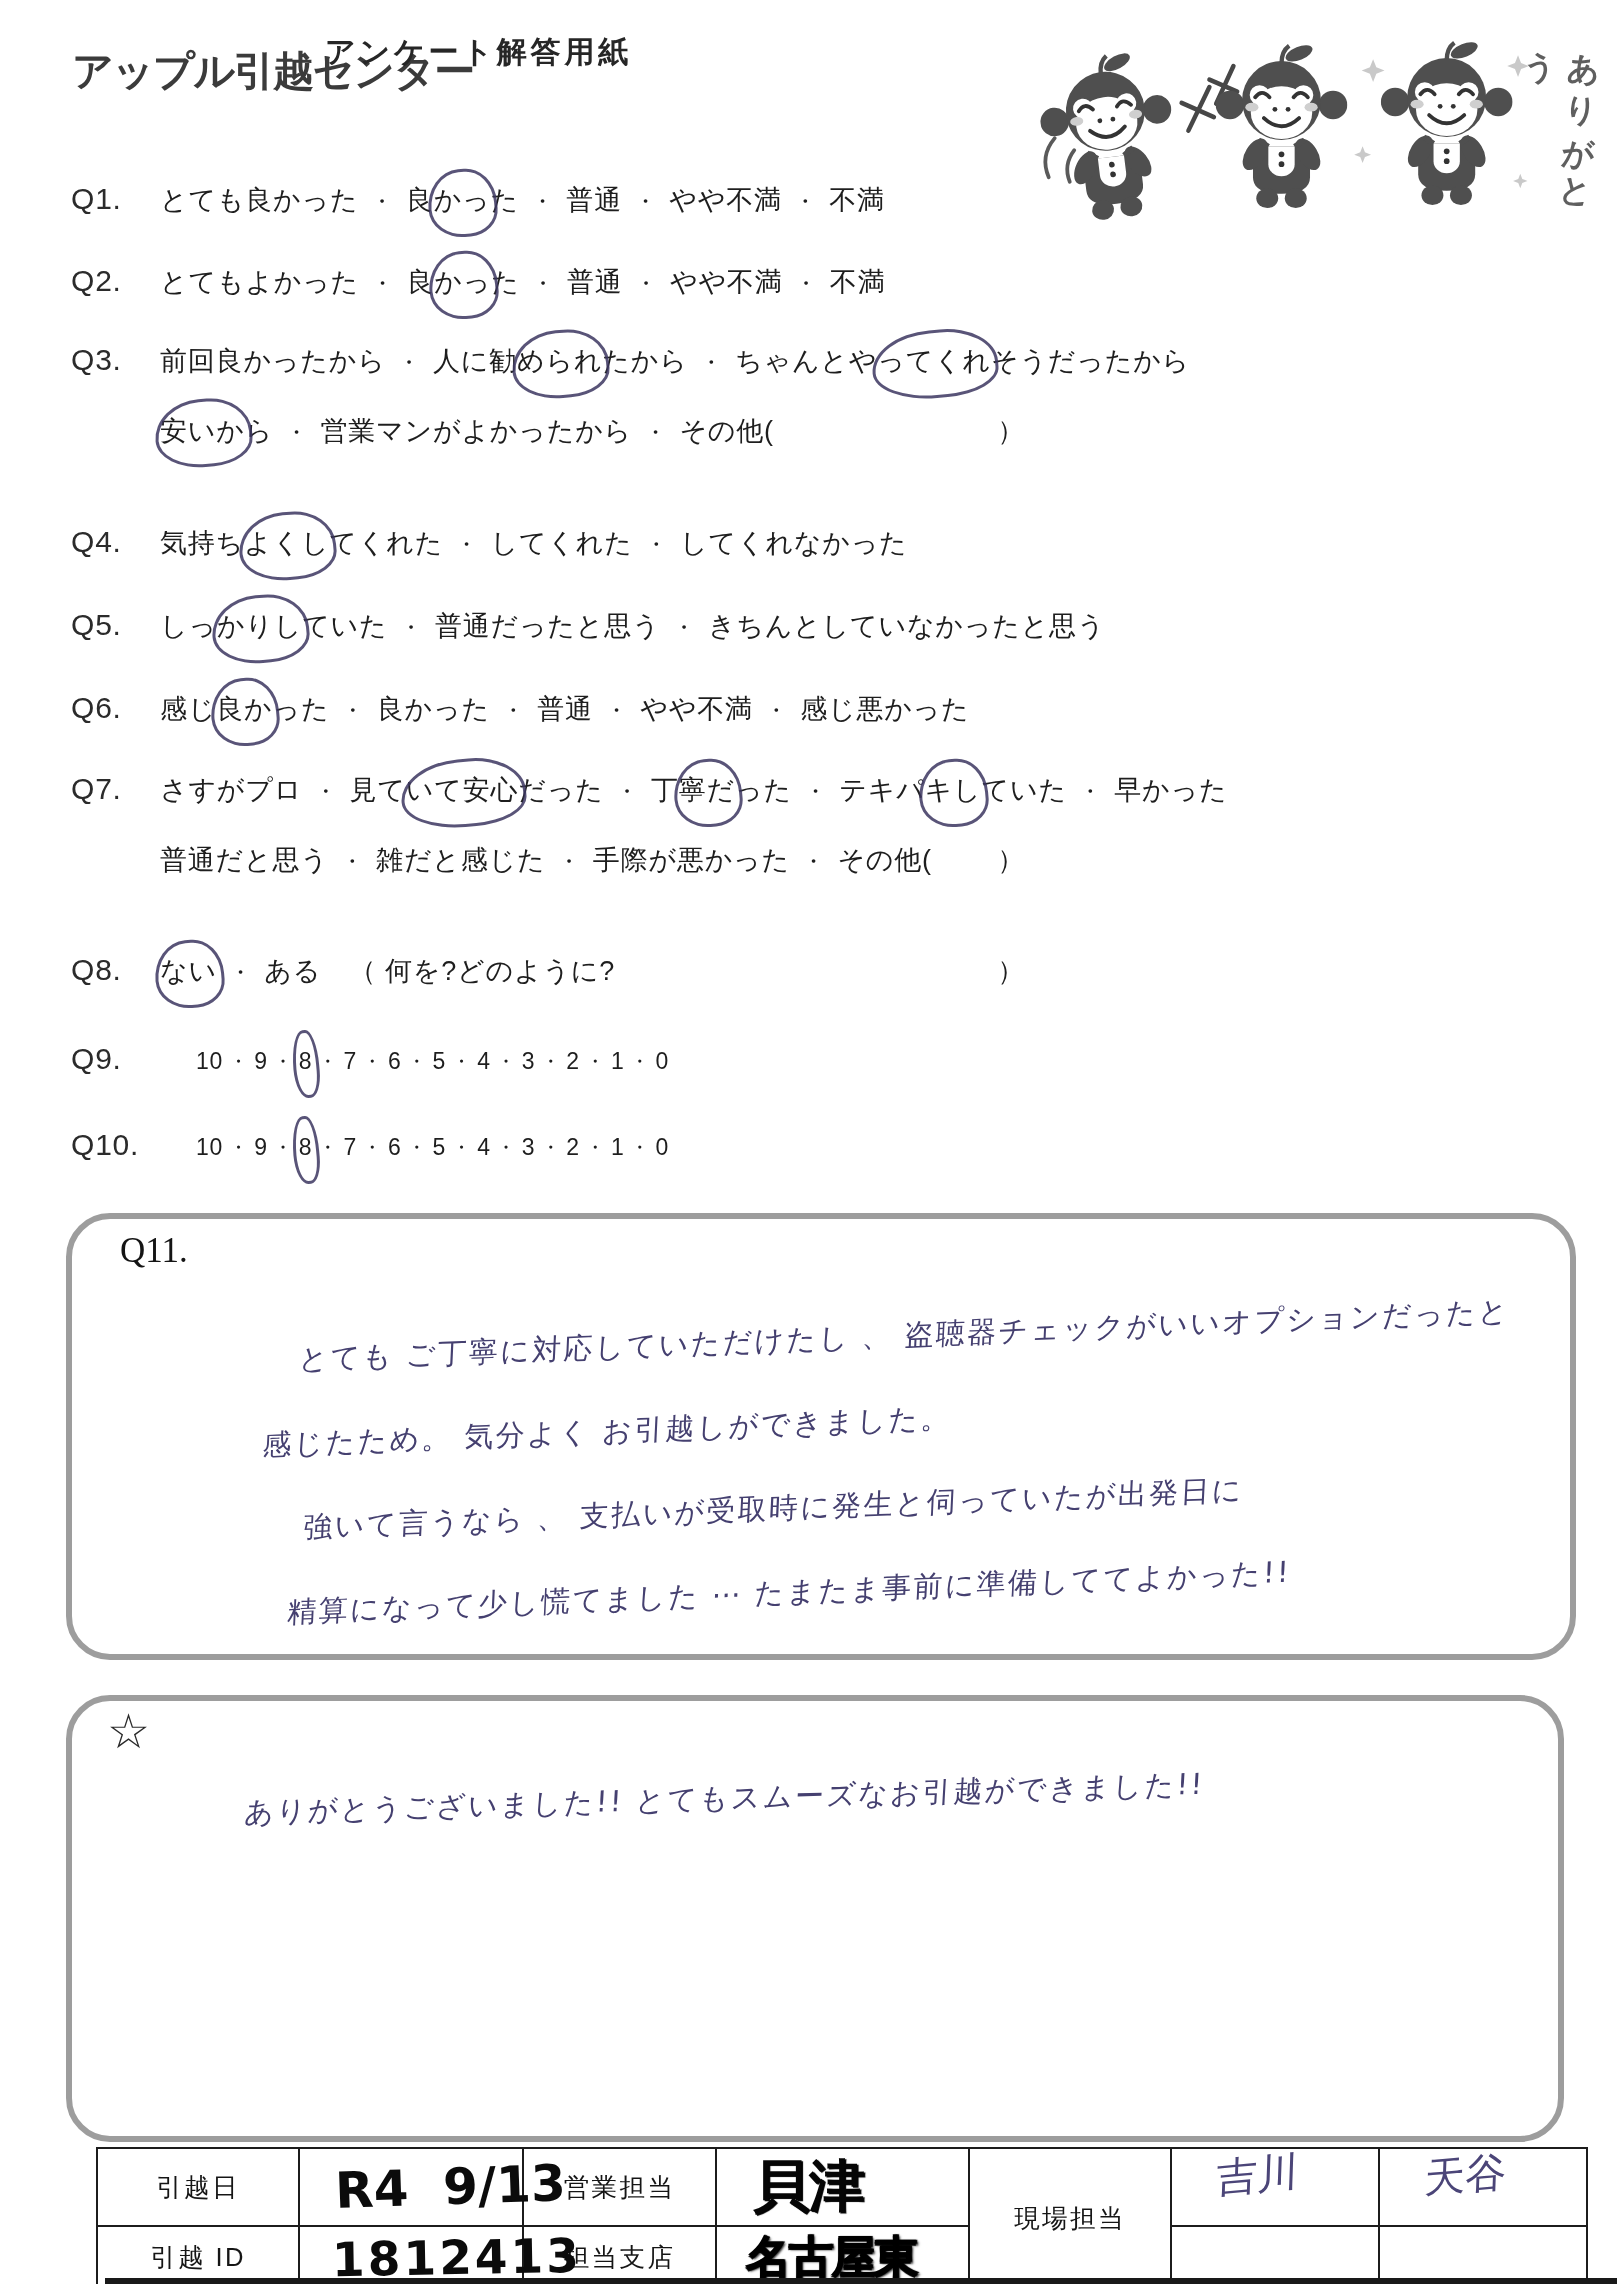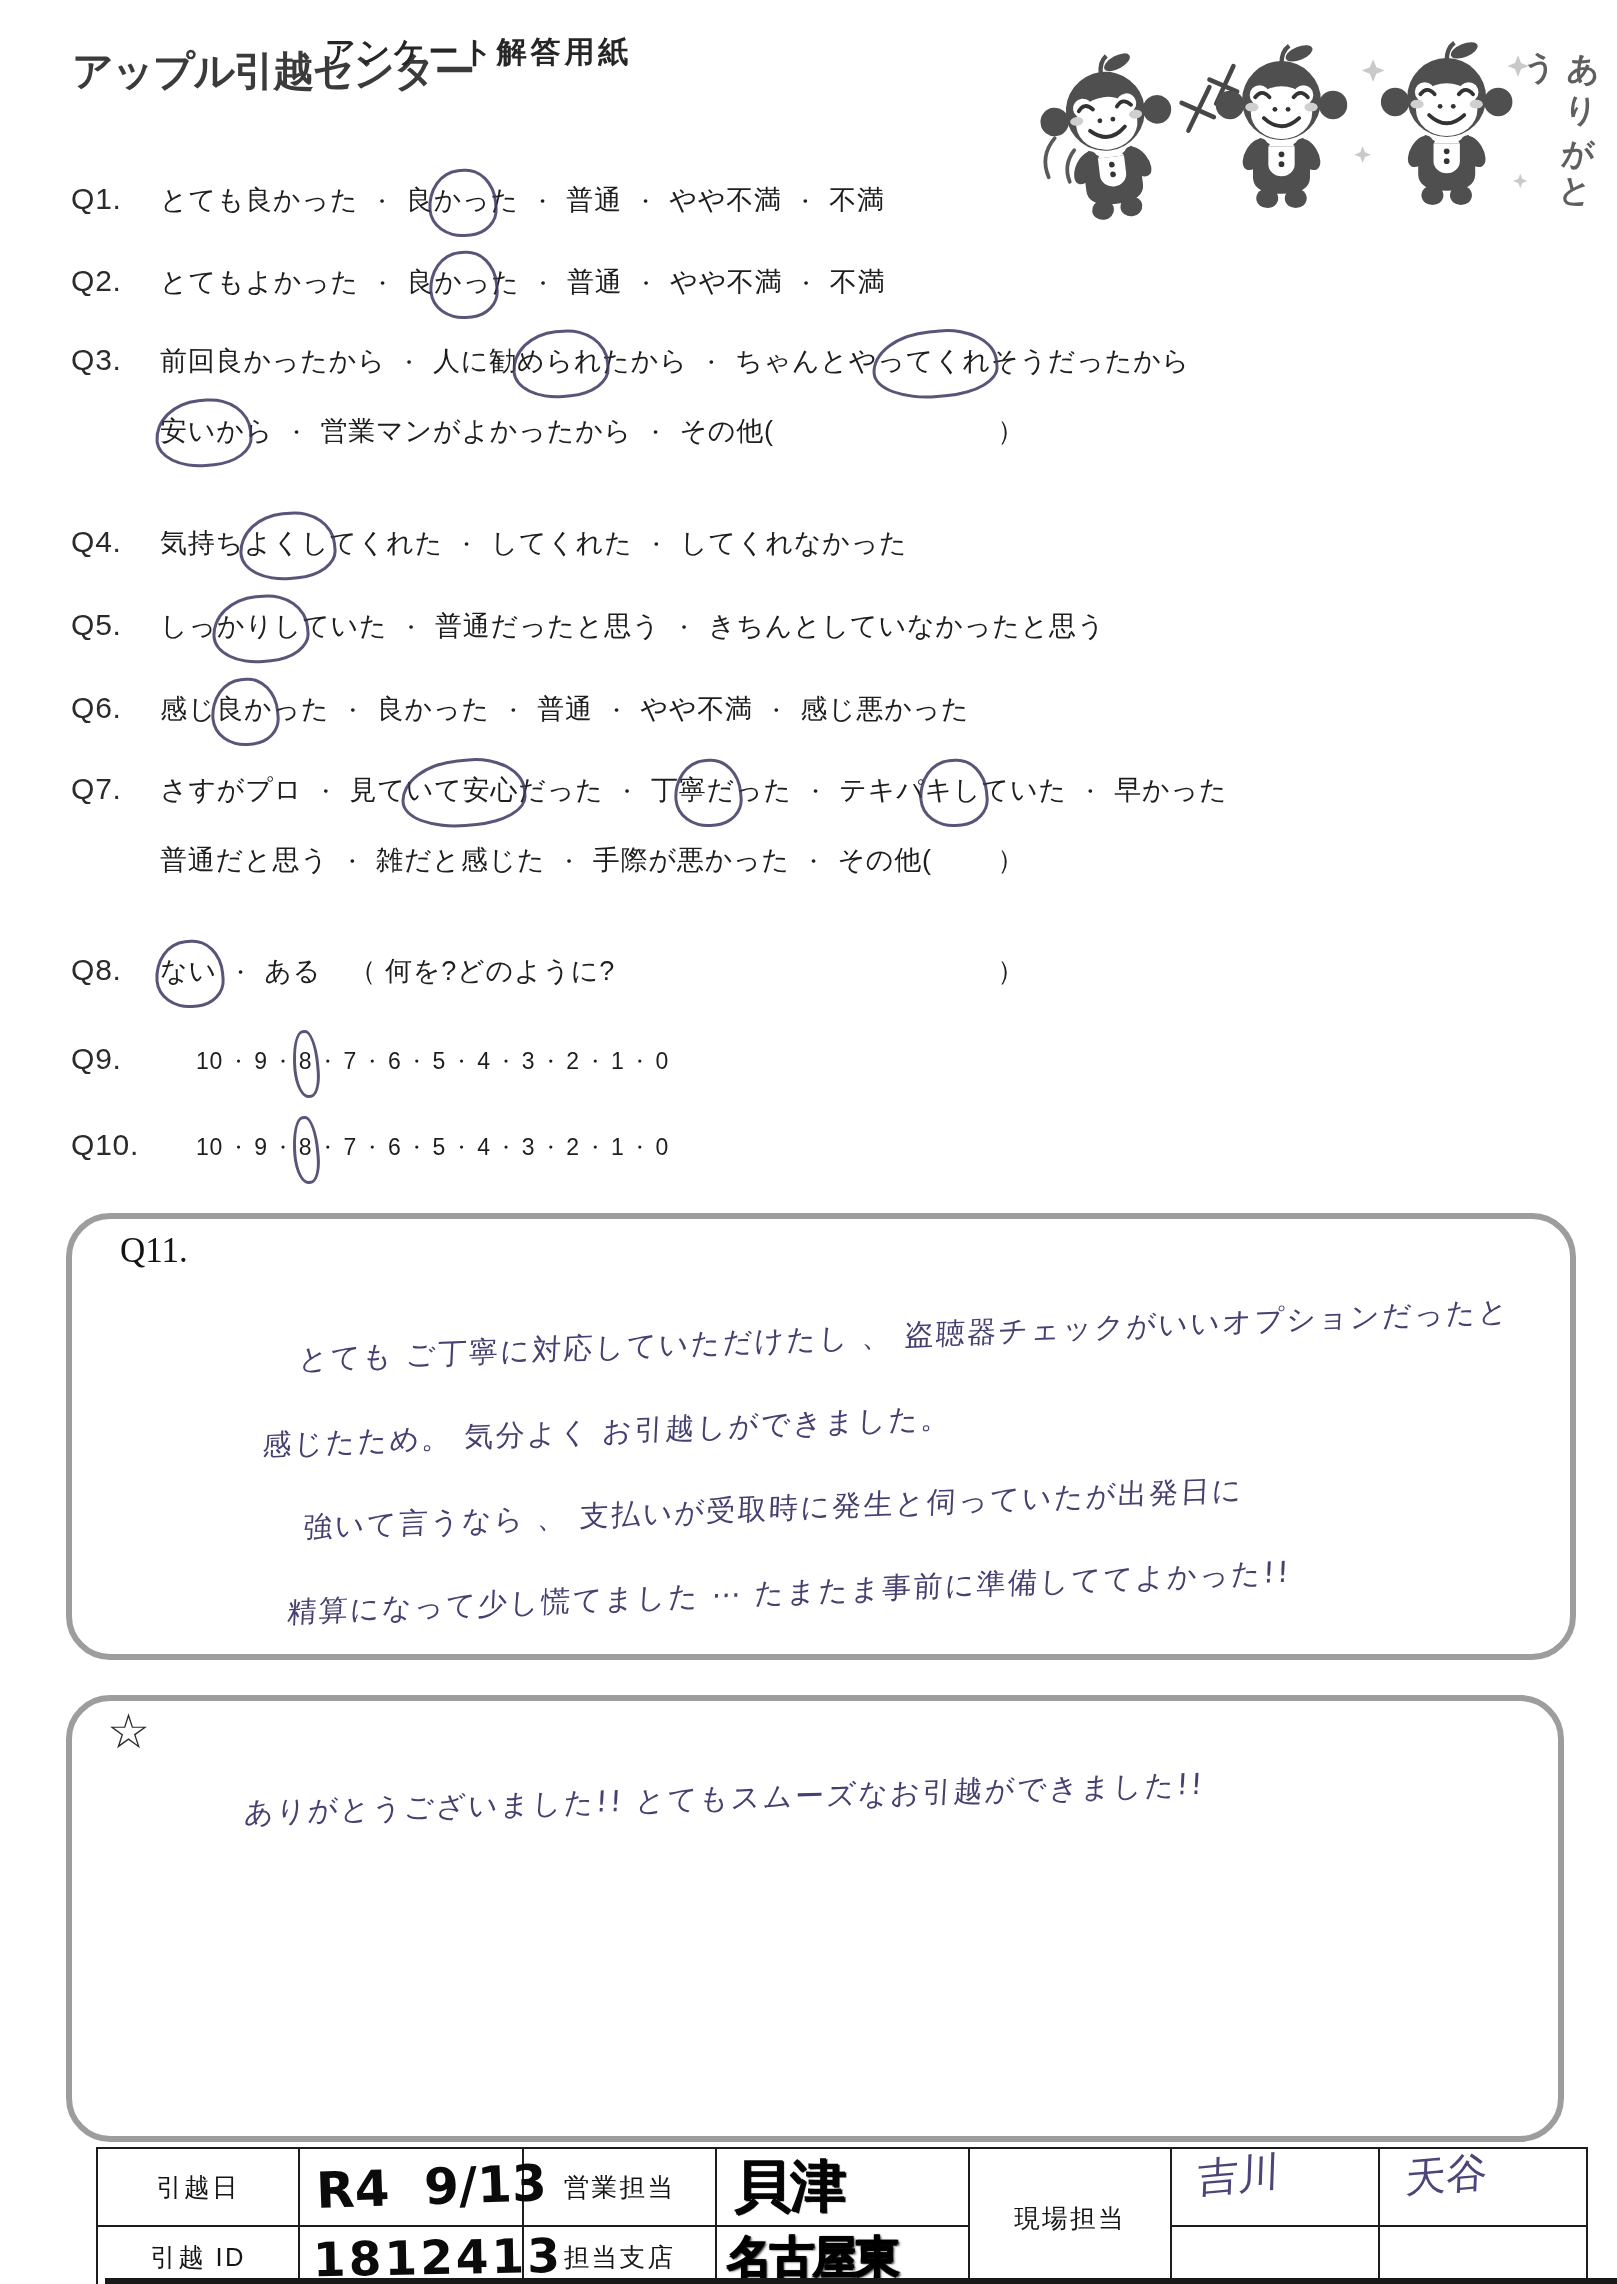--- a/index.html
+++ b/index.html
@@ -66,21 +66,21 @@
   .q11-lines div:nth-child(1){margin-left:32px;}
   .q11-lines div:nth-child(2){margin-left:0px;}
   .q11-lines div:nth-child(3){margin-left:45px;}
   .q11-lines div:nth-child(4){margin-left:33px;}
   .star-line{position:absolute;left:172px;top:78px;font-size:29px;letter-spacing:2.3px;
              white-space:nowrap;transform:rotate(-1.7deg) skewX(-5deg);}
 
   
   .ftable{position:absolute;left:96px;top:2147px;width:1489px;height:119px;
           border-collapse:collapse;table-layout:fixed;}
-  .ftable td{border:2.3px solid #1c1c1c;overflow:visible;padding:0 5px;}
+  .ftable td{border:2.3px solid #1c1c1c;overflow:visible;padding:0 24px;}
   .ftable td.lbl{font-size:25.6px;text-align:center;color:#151515;letter-spacing:2.3px;}
   .ftable tr{height:59px;}
   .hv{display:inline-block;font-family:"DejaVu Sans",sans-serif;}
   .hv-date{font-size:50px;font-weight:700;color:#0b0b0b;transform:rotate(-2deg);margin-left:10.5px;white-space:pre;}
   .hv-id{font-size:47px;font-weight:700;color:#0b0b0b;transform:rotate(-1deg);margin-left:7.5px;letter-spacing:3px;}
   .hv-sales{font-size:56px;font-weight:800;color:#050505;text-shadow:1.5px 0.8px 0.8px #000;margin-left:12px;}
   .hv-branch{font-size:45px;font-weight:800;color:#000;margin-left:4.5px;letter-spacing:-2.3px;
              text-shadow:1.5px 0 0.8px #000,0 1.5px 0.8px #000,2.3px 2.3px 2.3px rgba(0,0,0,.8);}
   .hv-name{font-size:41px;color:#4b4578;transform:rotate(-5deg) skewX(-7deg) translateY(-12px);margin-left:19.6px;}
 

